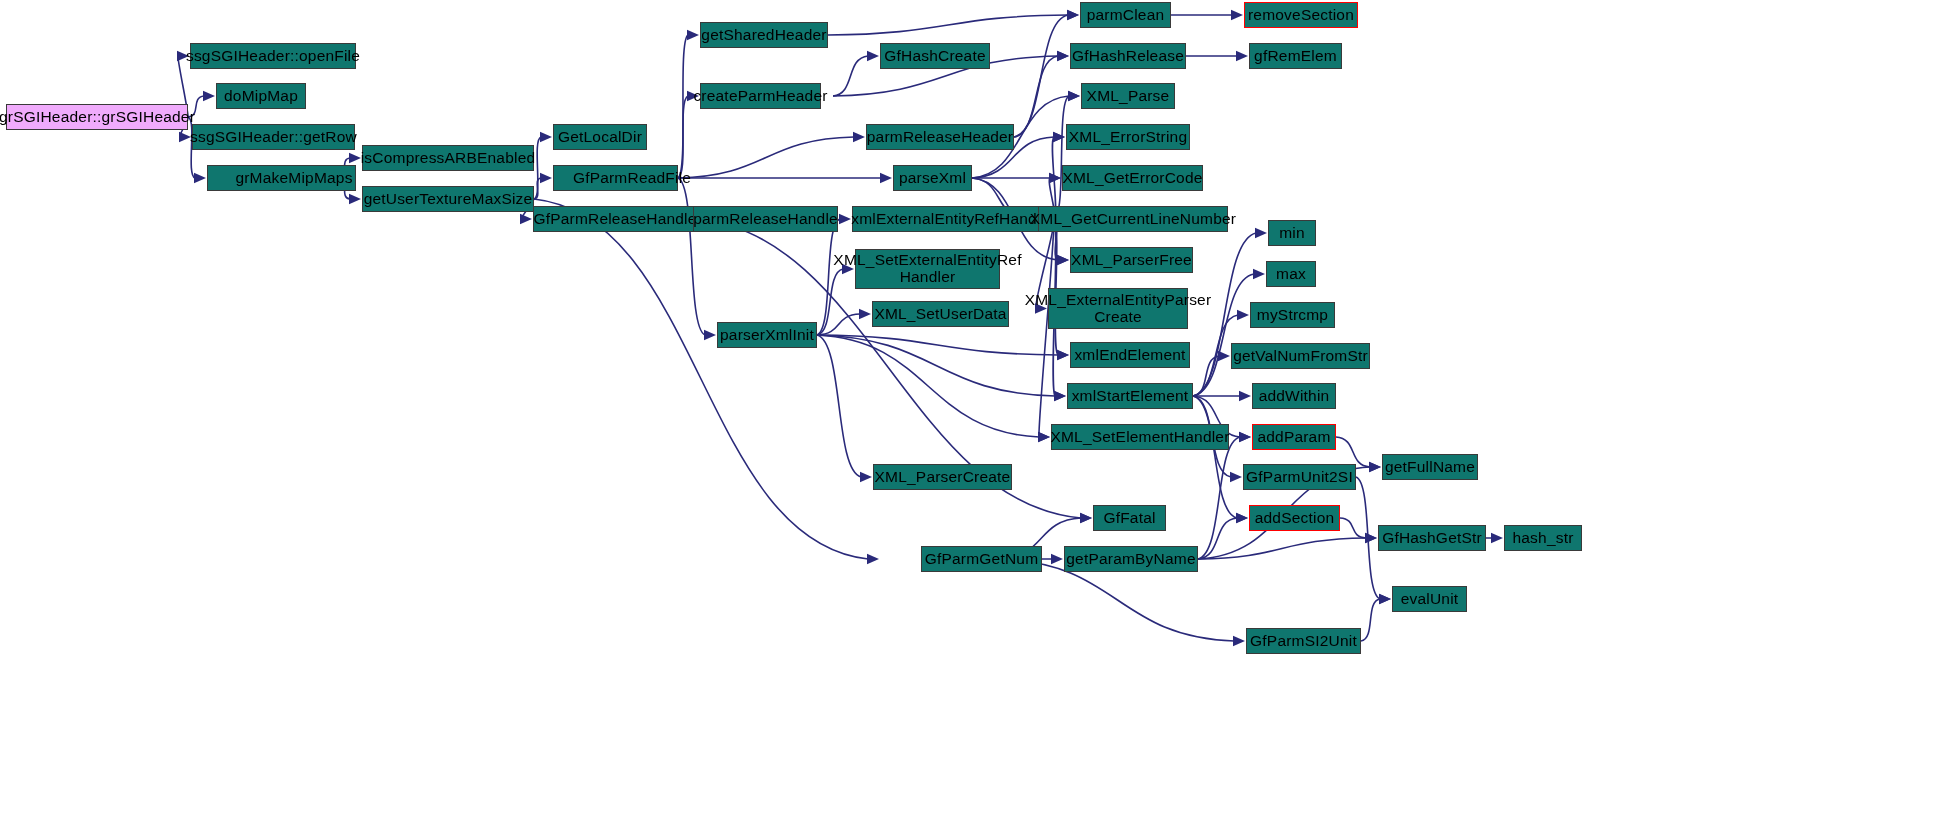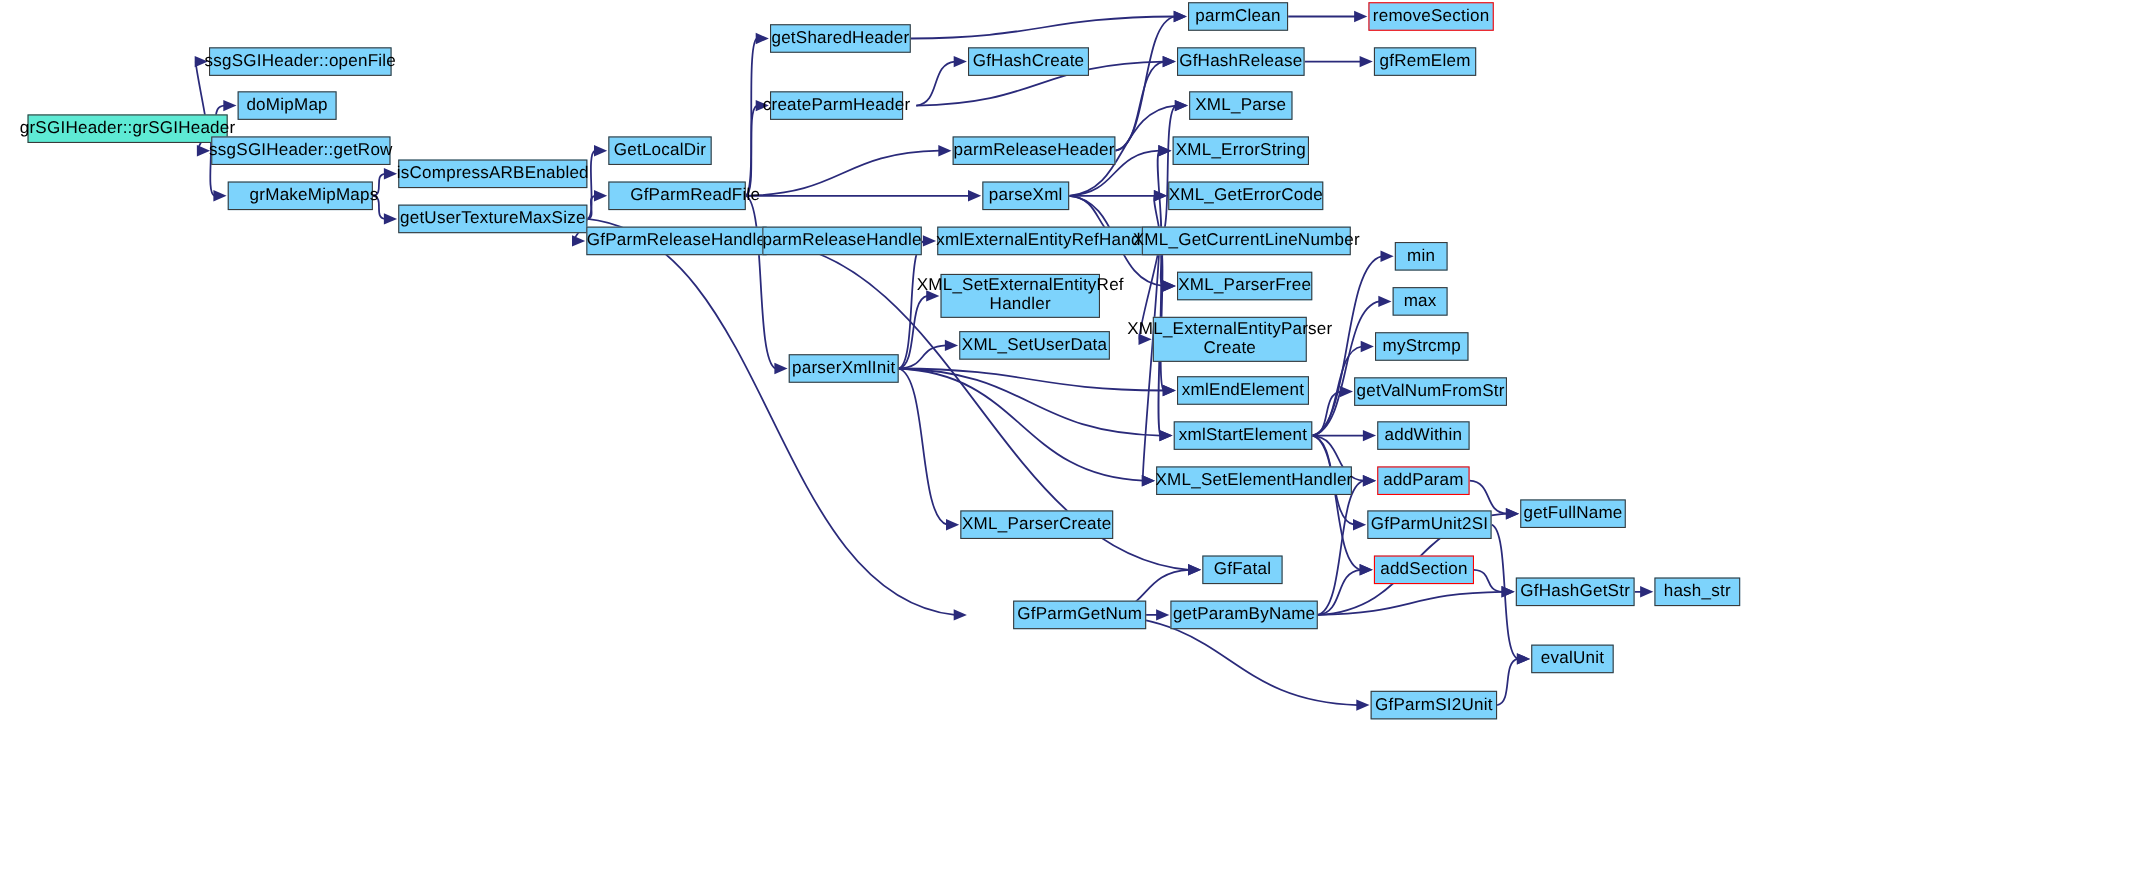--- a/index.html
+++ b/index.html
@@ -28,36 +28,35 @@
     stroke-width: 1.6;
   }
   .edge-head {
     fill: #2a2a7a;
     stroke: none;
   }
   .gnode {
     position: absolute;
     box-sizing: border-box;
     border: 1.5px solid #3a3a3a;
-    background: #7dd3fc;
+    background: #0f766e;
     color: #000000;
     display: flex;
     align-items: center;
     justify-content: center;
     text-align: center;
     font-size: 15.5px;
     line-height: 1.08;
     letter-spacing: 0.2px;
     white-space: pre-line;
     padding: 0 3px;
   }
   .gnode.root {
-    background: #5eead4;
+    background: #f0abfc;
     border-color: #3a3a3a;
-    margin-left: 19px;
   }
   .gnode.redborder {
     border-color: #ff0000;
     border-width: 1.8px;
   }
 </style>
 </head>
 <body>
 
 <div id="graph-root">
@@ -321,21 +320,21 @@
       <g>
         <path d="M1186,56 C1216.24,56 1206.76,56 1237,56" class="edge-path"></path>
         <path d="M1248,56 L1236,50.8 L1236,61.2 Z" class="edge-head"></path>
       </g>
     </svg>
   <div id="nodes-layer">
       <div class="gnode root" style="left: 6px; top: 104px; width: 182px; height: 26px;">grSGIHeader::grSGIHeader</div>
       <div class="gnode" style="left: 190px; top: 43px; width: 166px; height: 26px;">ssgSGIHeader::openFile</div>
       <div class="gnode" style="left: 216px; top: 83px; width: 90px; height: 26px;">doMipMap</div>
       <div class="gnode" style="left: 192px; top: 124px; width: 163px; height: 26px;">ssgSGIHeader::getRow</div>
-      <div class="gnode" style="left: 207px; top: 165px; width: 132px; height: 26px; padding-left: 28px;">grMakeMipMaps</div>
+      <div class="gnode" style="left: 207px; top: 165px; width: 149px; height: 26px; padding-left: 28px;">grMakeMipMaps</div>
       <div class="gnode" style="left: 362px; top: 145px; width: 172px; height: 26px;">isCompressARBEnabled</div>
       <div class="gnode" style="left: 362px; top: 186px; width: 172px; height: 26px;">getUserTextureMaxSize</div>
       <div class="gnode" style="left: 553px; top: 124px; width: 94px; height: 26px;">GetLocalDir</div>
       <div class="gnode" style="left: 553px; top: 165px; width: 125px; height: 26px; padding-left: 36px;">GfParmReadFile</div>
       <div class="gnode" style="left: 533px; top: 206px; width: 164px; height: 26px;">GfParmReleaseHandle</div>
       <div class="gnode" style="left: 700px; top: 22px; width: 128px; height: 26px;">getSharedHeader</div>
       <div class="gnode" style="left: 700px; top: 83px; width: 121px; height: 26px;">createParmHeader</div>
       <div class="gnode" style="left: 693px; top: 206px; width: 145px; height: 26px;">parmReleaseHandle</div>
       <div class="gnode" style="left: 717px; top: 322px; width: 100px; height: 26px;">parserXmlInit</div>
       <div class="gnode" style="left: 880px; top: 43px; width: 110px; height: 26px;">GfHashCreate</div>

